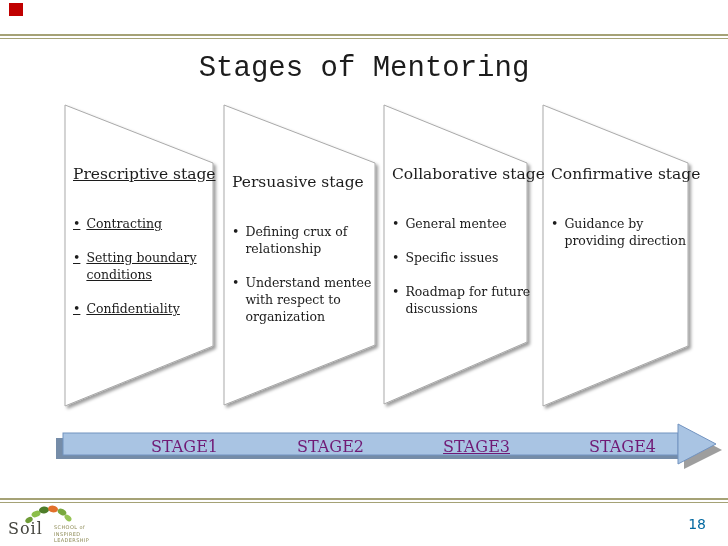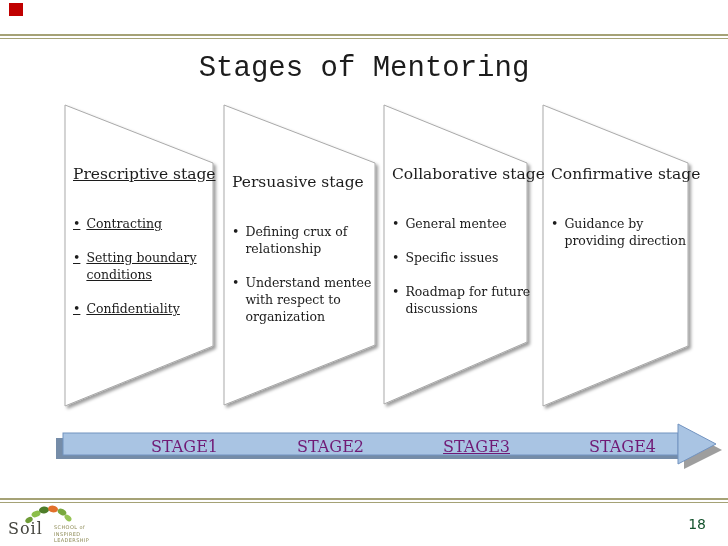--- a/index.html
+++ b/index.html
@@ -36,21 +36,21 @@
   .logo-word{
     position:absolute;left:0;top:15px;font-size:16px;line-height:26px;
     color:#45453f;letter-spacing:1px;text-align:right;
   }
   .logo-lines{
     position:absolute;left:46px;top:23px;font-size:5px;line-height:6.5px;
     letter-spacing:0.4px;color:#8d8a55;font-family:"DejaVu Sans",sans-serif;
   }
   .page-number{
     position:absolute;left:660px;top:516px;width:46px;text-align:right;
-    font-size:14px;color:#14532d;font-family:"DejaVu Sans",sans-serif;
+    font-size:14px;color:#0369a1;font-family:"DejaVu Sans",sans-serif;
   }
 </style>
 </head>
 <body>
 
 <div class="slide">
 
   <div class="red-marker"></div>
 
   <div class="rule t1"></div>

